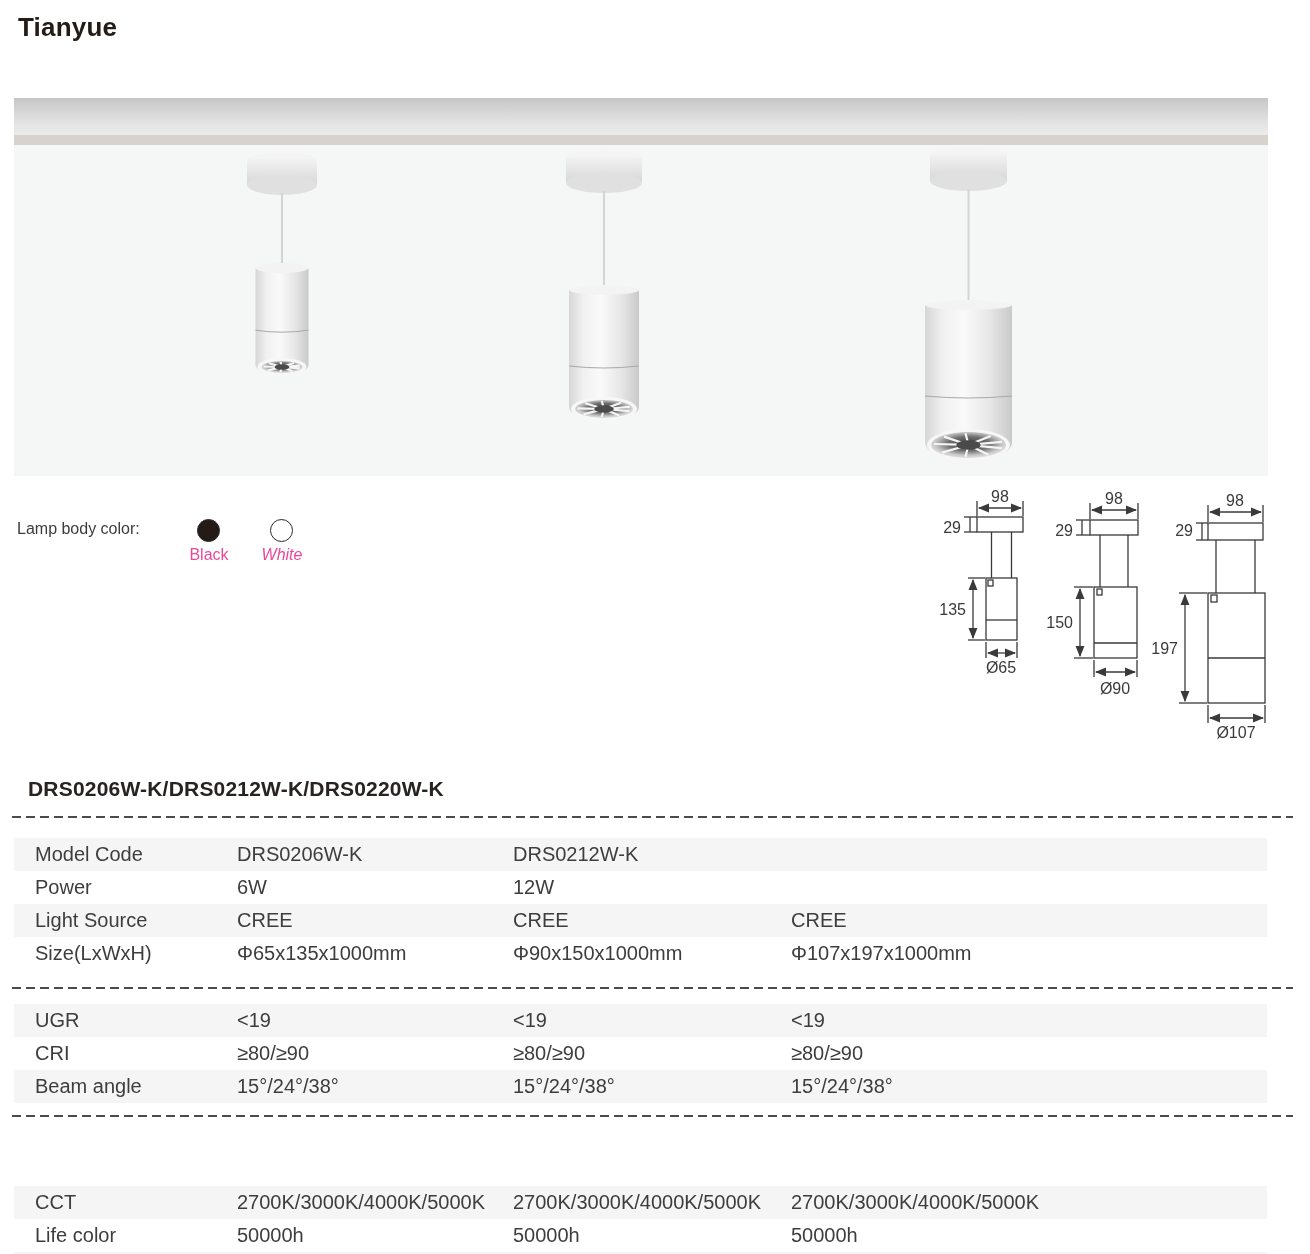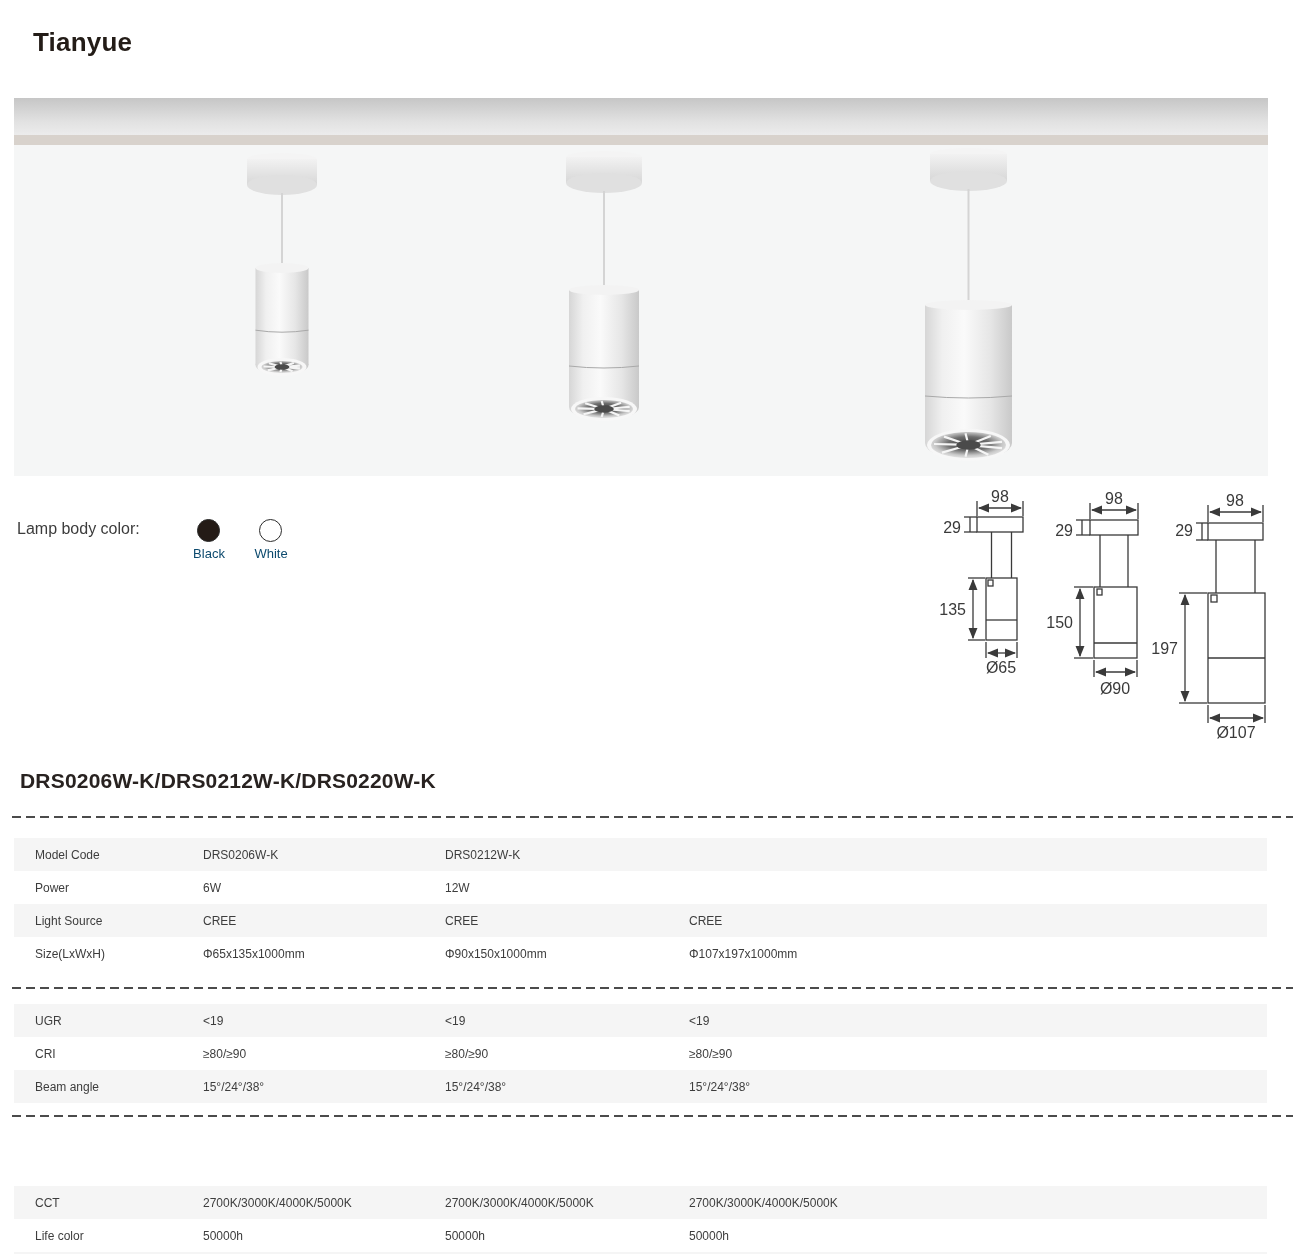--- a/index.html
+++ b/index.html
@@ -1,61 +1,61 @@
 <!DOCTYPE html>
 <html><head>
 <meta charset="utf-8">
 <style>
   html,body{margin:0;padding:0;background:#fff;}
   .page{position:relative;width:1310px;height:1254px;background:#fff;overflow:hidden;
         font-family:"Liberation Sans",sans-serif;}
 
   
-  .brand{position:absolute;left:18px;top:12px;margin:15px;font-size:26px;font-weight:700;
+  .brand{position:absolute;left:18px;top:12px;margin:0;font-size:26px;font-weight:700;
          color:#231c17;letter-spacing:.2px;}
 
   
   .photo{position:absolute;left:14px;top:98px;width:1254px;height:378px;background:#f5f6f6;}
   .band-grad{position:absolute;left:0;top:0;width:100%;height:37px;
              background:linear-gradient(180deg,#c6c6c6 0%,#e2e2e2 65%,#ececec 100%);}
   .band-beige{position:absolute;left:0;top:37px;width:100%;height:10px;background:#d8d2cc;}
   .lamp{position:absolute;}
   #lamp1{left:232px;top:55px;}
   #lamp2{left:550px;top:53px;}
   #lamp3{left:910px;top:50px;}
 
   
   .colorrow{position:absolute;left:17px;top:512px;width:360px;height:60px;}
   .clabel{position:absolute;left:0;top:8px;font-size:16px;color:#3c3c3c;}
   .swatch{position:absolute;top:0;width:60px;height:60px;text-align:center;}
-  .sw-black{left:162px;} .sw-white{left:224px;}
+  .sw-black{left:162px;} .sw-white{left:235px;font-style:italic;}
   .dot{position:absolute;left:18px;top:7px;width:23px;height:23px;border-radius:50%;
        border:1.5px solid #2b2b2b;box-sizing:border-box;}
-  .sname{position:absolute;left:0;top:34px;width:60px;font-size:13px;color:#0c4a6e;}
+  .sname{position:absolute;left:0;top:34px;width:60px;font-size:16px;color:#ec4899;}
 
   
   .draws{position:absolute;left:930px;top:483px;}
   .dl{stroke:#3a3a3a;stroke-width:1.3;fill:none;}
   .df{stroke:#3a3a3a;stroke-width:1.3;fill:#fff;}
   .dt{font-family:"Liberation Sans",sans-serif;font-size:16px;fill:#3a3a3a;}
 
   
-  .stitle{position:absolute;left:16px;top:765px;margin:4px;font-size:21px;font-weight:700;
+  .stitle{position:absolute;left:16px;top:765px;margin:12px;font-size:21px;font-weight:700;
           color:#282220;letter-spacing:.2px;}
 
   
   .rule{position:absolute;left:12px;width:1281px;height:2px;
         background:repeating-linear-gradient(90deg,#4b4b4b 0 9px,transparent 9px 14px);}
   .r1{top:816px;} .r2{top:987px;} .r3{top:1115px;}
 
   
   .spec-group{position:absolute;left:14px;width:1253px;}
   .g1{top:838px;} .g2{top:1004px;} .g3{top:1186px;}
   .spec-row{display:grid;grid-template-columns:168px 242px 244px auto;height:33px;
-            align-items:center;padding-left:21px;font-size:12px;color:#3d3d3d;}
+            align-items:center;padding-left:21px;font-size:20px;color:#3d3d3d;gap:34px;}
   .spec-row.shaded{background:#f5f5f5;}
 </style>
 </head>
 <body>
 
 <div class="page">
 
   <h1 class="brand">Tianyue</h1>
 
   <div class="photo">

